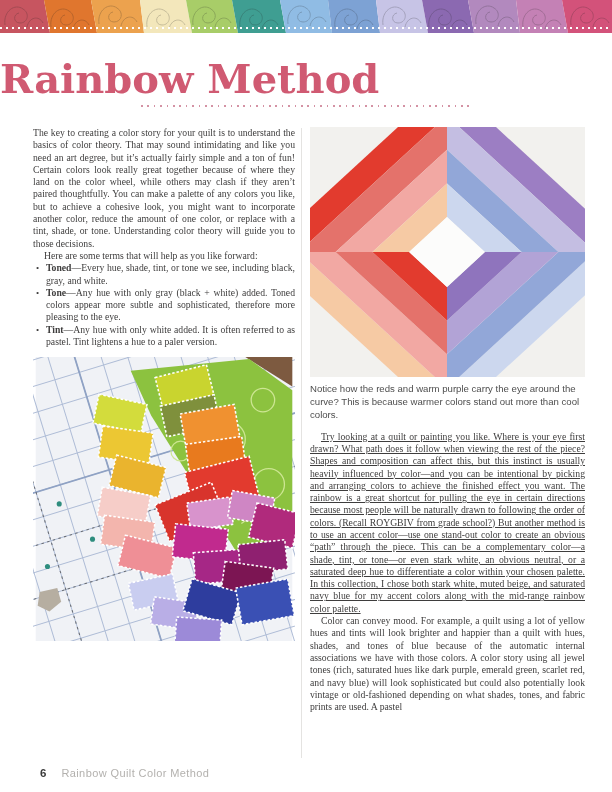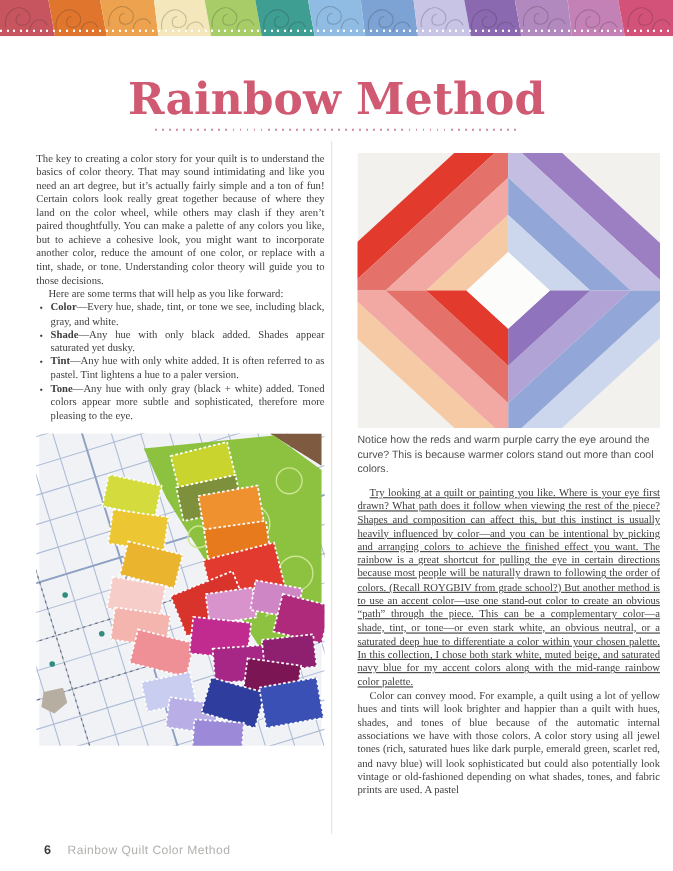--- a/index.html
+++ b/index.html
@@ -4,29 +4,29 @@
 <style>
   html,body{margin:0;padding:0;background:#888;}
   .page{width:612px;height:792px;position:relative;background:#ffffff;margin:0 auto;
         font-family:"Liberation Serif",serif;overflow:hidden;}
   
   .strip{height:33px;position:relative;}
   .strip svg{display:block;}
   .strip-dots{position:absolute;left:0;right:0;bottom:4px;height:2px;
     background:repeating-linear-gradient(90deg,#ffffff 0 1.8px,transparent 1.8px 6px);}
   
-  .title-wrap{text-align:center;margin-top:36px;}
+  .title-wrap{margin-top:24px;}
   .page-title{font-family:"DejaVu Serif",serif;font-weight:700;font-size:40px;line-height:44px;
     color:#d05a72;margin:0;letter-spacing:0;}
   .title-dots{width:330px;height:2px;margin:4px auto 0;
     background:repeating-linear-gradient(90deg,#d492a4 0 1.6px,transparent 1.6px 6.4px);}
   
   .content{display:flex;padding:20px 27px 0 33px;}
   .col-left{width:262px;}
-  .col-right{width:275px;margin-left:30px;}
+  .col-right{width:275px;margin-left:15px;}
   .divider{position:absolute;left:301px;top:128px;width:1px;height:630px;background:#e4e3e1;}
   p{margin:0;font-size:9.7px;line-height:12.3px;color:#3e3d3d;text-align:justify;}
   .indent{text-indent:11px;}
   .terms{list-style:none;margin:0;padding:0;}
   .terms li{position:relative;padding-left:13px;font-size:9.7px;line-height:12.3px;
     color:#3e3d3d;text-align:justify;}
   .terms li::before{content:"\2022";position:absolute;left:3px;top:0;font-size:9px;color:#3e3d3d;}
   .terms b{font-weight:bold;}
   .photo{display:block;}
   .swatch-photo{margin-top:9px;}
@@ -87,24 +87,23 @@
   </div>
 
   <div class="divider"></div>
 
   <div class="content">
 
     <div class="col-left">
       <p>The key to creating a color story for your quilt is to understand the basics of color theory. That may sound intimidating and like you need an art degree, but it’s actually fairly simple and a ton of fun! Certain colors look really great together because of where they land on the color wheel, while others may clash if they aren’t paired thoughtfully. You can make a palette of any colors you like, but to achieve a cohesive look, you might want to incorporate another color, reduce the amount of one color, or replace with a tint, shade, or tone. Understanding color theory will guide you to those decisions.</p>
       <p class="indent">Here are some terms that will help as you like forward:</p>
       <ul class="terms">
-        <li><b>Color</b><span>—Every hue, shade, tint, or tone we see, including black, gray, and white.</span></li>
-        <li><b>Shade</b><span>—Any hue with only black added. Shades appear saturated yet dusky.</span></li>
+        <li><b>Toned</b><span>—Every hue, shade, tint, or tone we see, including black, gray, and white.</span></li>
+        <li><b>Tone</b><span>—Any hue with only gray (black + white) added. Toned colors appear more subtle and sophisticated, therefore more pleasing to the eye.</span></li>
         <li><b>Tint</b><span>—Any hue with only white added. It is often referred to as pastel. Tint lightens a hue to a paler version.</span></li>
-        <li><b>Tone</b><span>—Any hue with only gray (black + white) added. Toned colors appear more subtle and sophisticated, therefore more pleasing to the eye.</span></li>
       </ul>
 
       <svg class="photo swatch-photo" width="262" height="284" viewBox="0 0 262 290">
         <rect x="0" y="0" width="262" height="290" fill="#f0f2f6"></rect>
         <g transform="rotate(-17 40 220)">
           <path d="M-52,-80V370M-26,-80V370M0,-80V370M26,-80V370M52,-80V370M78,-80V370M104,-80V370M130,-80V370M156,-80V370M182,-80V370M208,-80V370M234,-80V370M260,-80V370M286,-80V370" stroke="#aebcd6" stroke-width="1" fill="none"></path>
           <path d="M-80,-52H380M-80,-26H380M-80,0H380M-80,26H380M-80,52H380M-80,78H380M-80,104H380M-80,130H380M-80,156H380M-80,182H380M-80,208H380M-80,234H380M-80,260H380M-80,286H380M-80,312H380M-80,338H380" stroke="#aebcd6" stroke-width="1" fill="none"></path>
           <path d="M-80,130H380M104,-80V370" stroke="#8fa2c4" stroke-width="1.8" fill="none"></path>
           <path d="M-80,182H380M-80,234H380M26,-80V370" stroke="#4a4a4a" stroke-width="1.1" stroke-dasharray="2.5,3.5" opacity="0.7" fill="none"></path>
         </g>

